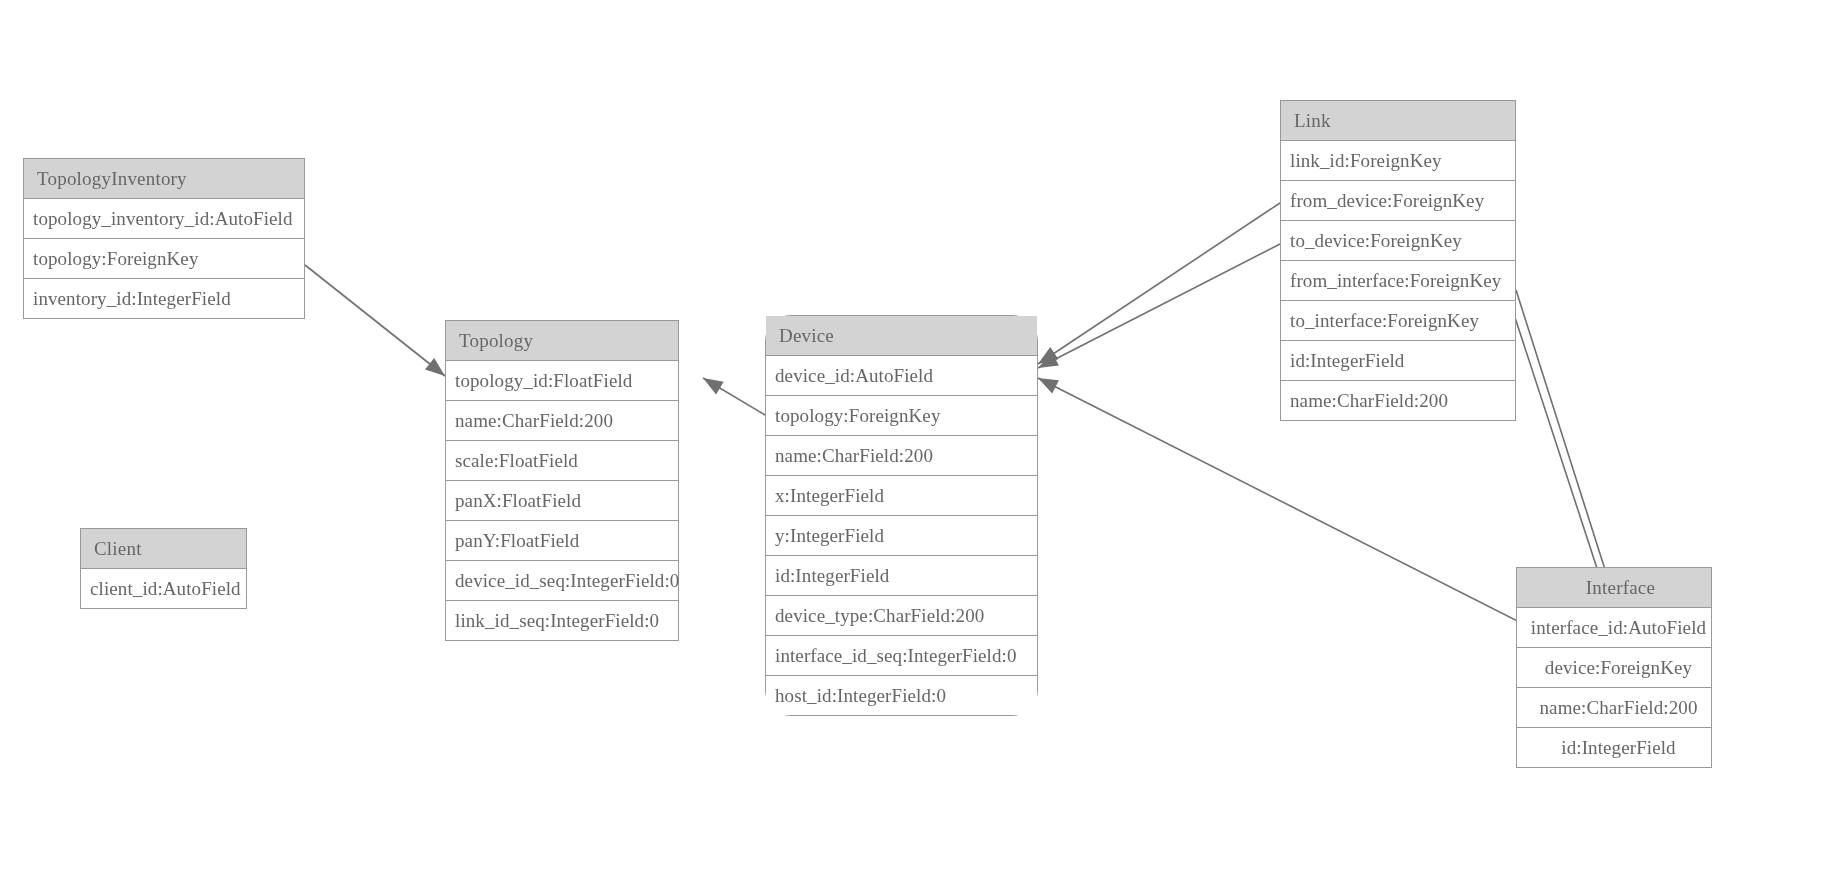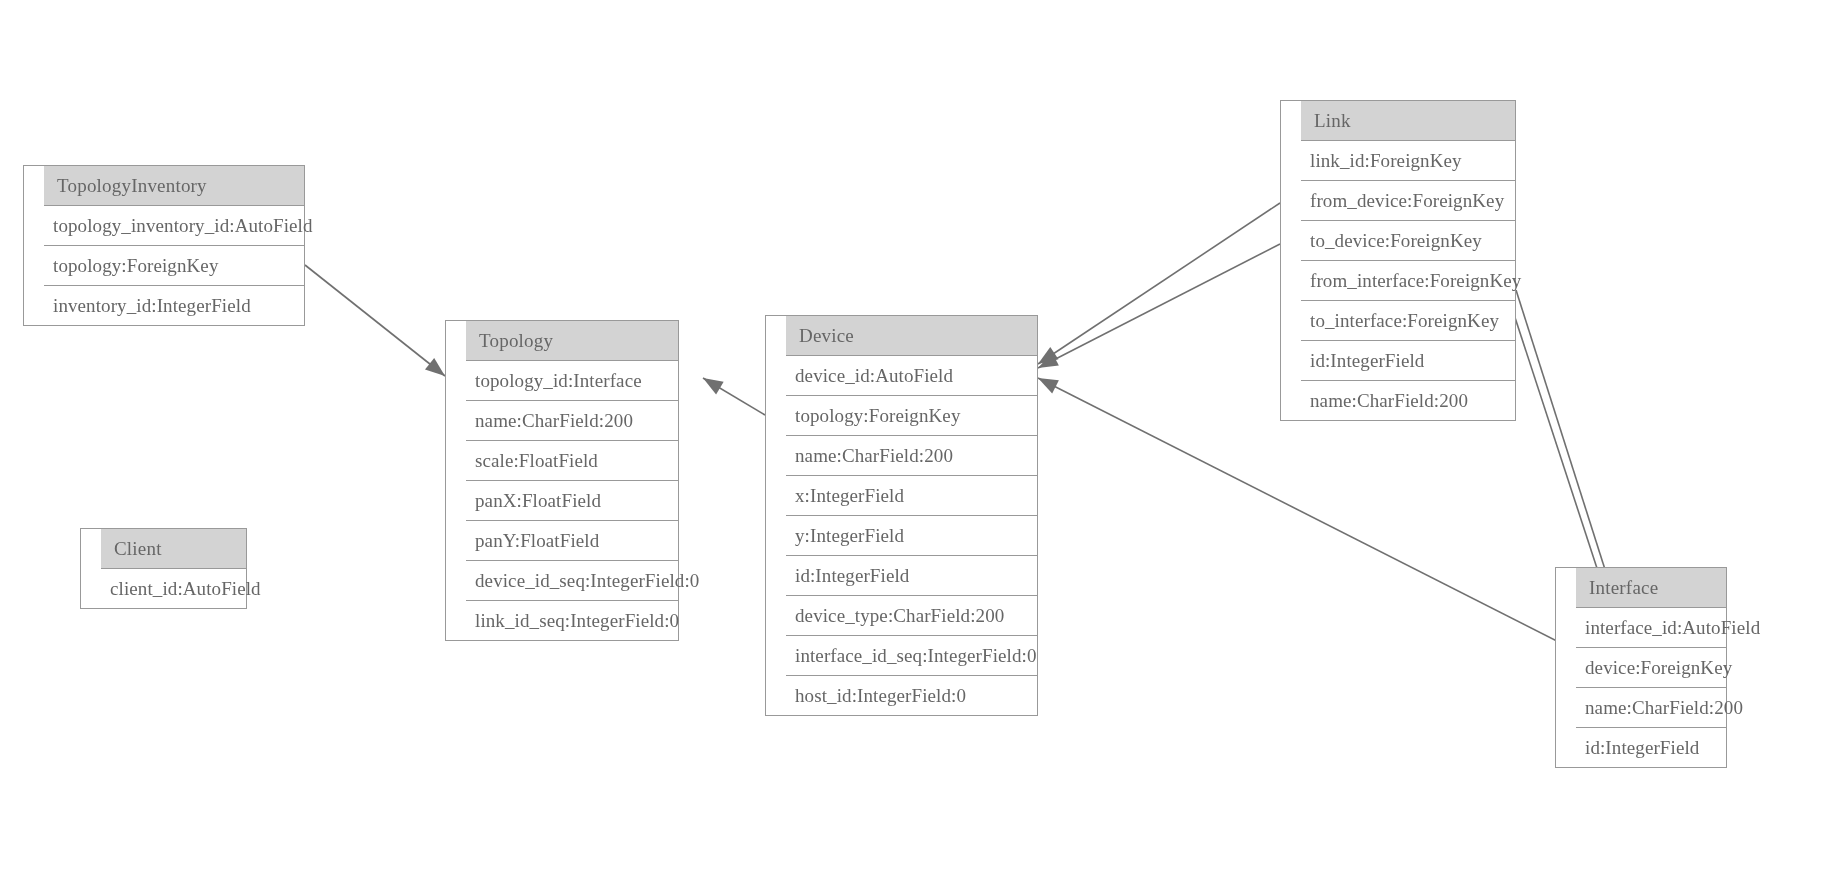--- a/index.html
+++ b/index.html
@@ -22,21 +22,20 @@
     width: 1824px;
     height: 874px;
     pointer-events: none;
   }
   .entity {
     position: absolute;
     box-sizing: border-box;
     border: 1px solid #999999;
     background: #ffffff;
     z-index: 2;
-    padding-left: 20px;
   }
   .entity-header {
     box-sizing: border-box;
     background: #d3d3d3;
     border-bottom: 1px solid #999999;
     color: #666666;
     font-size: 19px;
     line-height: 1;
     padding: 10px 0 10px 13px;
     white-space: nowrap;
@@ -87,37 +86,37 @@
         <line x1="1516" y1="290" x2="1616" y2="604" stroke="#707070" stroke-width="1.6"></line>
         <polygon points="1616,604 1602.9870373870613,587.5178034220478 1617.0848879384187,583.0280420999594" fill="#707070"></polygon>
       </g>
       <g>
         <line x1="1610" y1="668" x2="1038" y2="378" stroke="#707070" stroke-width="1.6"></line>
         <polygon points="1038,378 1058.8748553360638,380.28919520757967 1052.1843756056116,393.4855897104027" fill="#707070"></polygon>
       </g>
     </svg>
 
   <div id="entity-layer">
-      <div class="entity" style="left: 23px; top: 165px; width: 282px;">
+      <div class="entity" style="left: 23px; top: 158px; width: 282px;">
         <div class="entity-header">TopologyInventory</div>
         <div class="entity-row">topology_inventory_id:AutoField</div>
         <div class="entity-row">topology:ForeignKey</div>
         <div class="entity-row">inventory_id:IntegerField</div>
       </div>
       <div class="entity" style="left: 445px; top: 320px; width: 234px;">
         <div class="entity-header">Topology</div>
-        <div class="entity-row">topology_id:Interface</div>
+        <div class="entity-row">topology_id:FloatField</div>
         <div class="entity-row">name:CharField:200</div>
         <div class="entity-row">scale:FloatField</div>
         <div class="entity-row">panX:FloatField</div>
         <div class="entity-row">panY:FloatField</div>
         <div class="entity-row">device_id_seq:IntegerField:0</div>
         <div class="entity-row">link_id_seq:IntegerField:0</div>
       </div>
-      <div class="entity" style="left: 765px; top: 315px; width: 273px;">
+      <div class="entity" style="left: 765px; top: 315px; width: 273px; border-radius: 26px;">
         <div class="entity-header">Device</div>
         <div class="entity-row">device_id:AutoField</div>
         <div class="entity-row">topology:ForeignKey</div>
         <div class="entity-row">name:CharField:200</div>
         <div class="entity-row">x:IntegerField</div>
         <div class="entity-row">y:IntegerField</div>
         <div class="entity-row">id:IntegerField</div>
         <div class="entity-row">device_type:CharField:200</div>
         <div class="entity-row">interface_id_seq:IntegerField:0</div>
         <div class="entity-row">host_id:IntegerField:0</div>
@@ -125,21 +124,21 @@
       <div class="entity" style="left: 1280px; top: 100px; width: 236px;">
         <div class="entity-header">Link</div>
         <div class="entity-row">link_id:ForeignKey</div>
         <div class="entity-row">from_device:ForeignKey</div>
         <div class="entity-row">to_device:ForeignKey</div>
         <div class="entity-row">from_interface:ForeignKey</div>
         <div class="entity-row">to_interface:ForeignKey</div>
         <div class="entity-row">id:IntegerField</div>
         <div class="entity-row">name:CharField:200</div>
       </div>
-      <div class="entity" style="left: 1555px; top: 567px; width: 172px;">
+      <div class="entity" style="left: 1516px; top: 567px; width: 196px; text-align: center;">
         <div class="entity-header">Interface</div>
         <div class="entity-row">interface_id:AutoField</div>
         <div class="entity-row">device:ForeignKey</div>
         <div class="entity-row">name:CharField:200</div>
         <div class="entity-row">id:IntegerField</div>
       </div>
       <div class="entity" style="left: 80px; top: 528px; width: 167px; font-family: Liberation Serif, serif;">
         <div class="entity-header">Client</div>
         <div class="entity-row">client_id:AutoField</div>
       </div>

